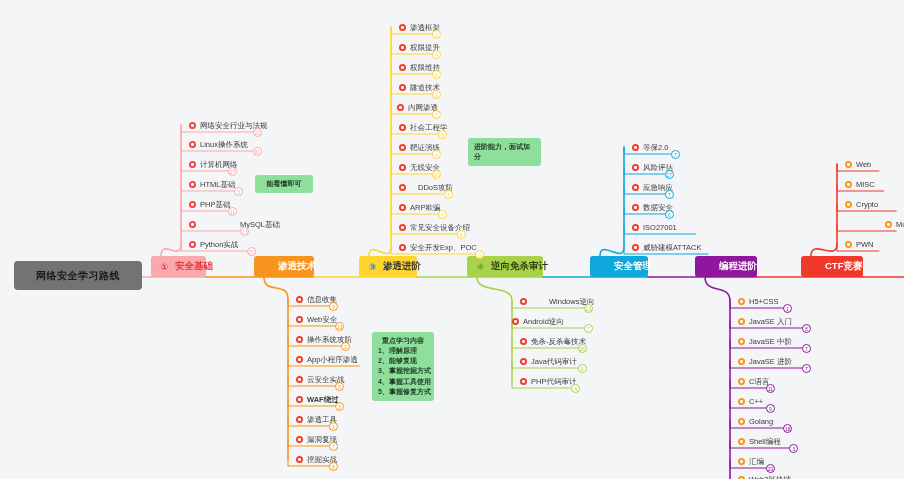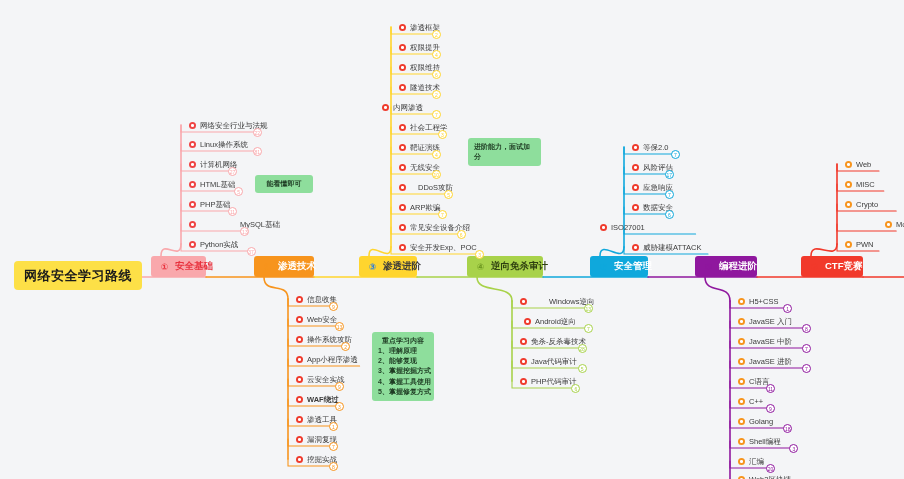--- a/index.html
+++ b/index.html
@@ -14,24 +14,24 @@
     background: #f4f5f7;
     overflow: hidden;
   }
   #wires { position: absolute; left: 0; top: 0; width: 904px; height: 479px; pointer-events: none; }
 
   
   .root-node {
     position: absolute;
     left: 14px; top: 261px;
     width: 128px; height: 29px;
-    background: #fde047;
+    background: #737373;
     border-radius: 4px;
     display: flex; align-items: center; justify-content: center;
-    font-size: 13px; font-weight: bold; color: #1a1a1a;
+    font-size: 10px; font-weight: bold; color: #1a1a1a;
     letter-spacing: 0.5px;
     z-index: 6;
   }
 
   
   .branch-node {
     position: absolute;
     top: 256px;
     height: 21px;
     border-radius: 3px;
@@ -311,21 +311,21 @@
       <div class="leaf" style="left: 399px; top: 60px;">
         <span class="leaf-dot" style="background: rgb(239, 59, 45);"></span>
         <span>权限维持</span>
       </div>
       <div class="leaf-badge" style="left: 431.8px; top: 70px; border: 1px solid rgb(255, 213, 46); color: rgb(255, 213, 46);">6</div>
       <div class="leaf" style="left: 399px; top: 80px;">
         <span class="leaf-dot" style="background: rgb(239, 59, 45);"></span>
         <span>隧道技术</span>
       </div>
       <div class="leaf-badge" style="left: 431.8px; top: 90px; border: 1px solid rgb(255, 213, 46); color: rgb(255, 213, 46);">2</div>
-      <div class="leaf" style="left: 382px; top: 100px; text-align: center;">
+      <div class="leaf" style="left: 397px; top: 100px; text-align: center;">
         <span class="leaf-dot" style="background: rgb(239, 59, 45);"></span>
         <span>内网渗透</span>
       </div>
       <div class="leaf-badge" style="left: 431.8px; top: 110px; border: 1px solid rgb(255, 213, 46); color: rgb(255, 213, 46);">7</div>
       <div class="leaf" style="left: 399px; top: 120px;">
         <span class="leaf-dot" style="background: rgb(239, 59, 45);"></span>
         <span>社会工程学</span>
       </div>
       <div class="leaf-badge" style="left: 438px; top: 130px; border: 1px solid rgb(255, 213, 46); color: rgb(255, 213, 46);">3</div>
       <div class="leaf" style="left: 399px; top: 140px;">
@@ -356,21 +356,21 @@
       <div class="leaf" style="left: 399px; top: 240px;">
         <span class="leaf-dot" style="background: rgb(239, 59, 45);"></span>
         <span>安全开发Exp、POC</span>
       </div>
       <div class="leaf-badge" style="left: 475.2px; top: 250px; border: 1px solid rgb(255, 213, 46); color: rgb(255, 213, 46);">3</div>
       <div class="leaf" style="left: 520px; top: 294px; gap: 22px;">
         <span class="leaf-dot" style="background: rgb(239, 59, 45);"></span>
         <span>Windows逆向</span>
       </div>
       <div class="leaf-badge" style="left: 583.8px; top: 304px; border: 1px solid rgb(168, 210, 74); color: rgb(168, 210, 74);">13</div>
-      <div class="leaf" style="left: 524px; top: 314px;">
+      <div class="leaf" style="left: 512px; top: 314px;">
         <span class="leaf-dot" style="background: rgb(239, 59, 45);"></span>
         <span>Android逆向</span>
       </div>
       <div class="leaf-badge" style="left: 583.8px; top: 324px; border: 1px solid rgb(168, 210, 74); color: rgb(168, 210, 74);">7</div>
       <div class="leaf" style="left: 520px; top: 334px;">
         <span class="leaf-dot" style="background: rgb(239, 59, 45);"></span>
         <span>免杀-反杀毒技术</span>
       </div>
       <div class="leaf-badge" style="left: 577.6px; top: 344px; border: 1px solid rgb(168, 210, 74); color: rgb(168, 210, 74);">28</div>
       <div class="leaf" style="left: 520px; top: 354px;">
@@ -396,21 +396,21 @@
       <div class="leaf" style="left: 632px; top: 180px;">
         <span class="leaf-dot" style="background: rgb(239, 59, 45);"></span>
         <span>应急响应</span>
       </div>
       <div class="leaf-badge" style="left: 664.8px; top: 190px; border: 1px solid rgb(15, 168, 220); color: rgb(15, 168, 220);">7</div>
       <div class="leaf" style="left: 632px; top: 200px;">
         <span class="leaf-dot" style="background: rgb(239, 59, 45);"></span>
         <span>数据安全</span>
       </div>
       <div class="leaf-badge" style="left: 664.8px; top: 210px; border: 1px solid rgb(15, 168, 220); color: rgb(15, 168, 220);">6</div>
-      <div class="leaf" style="left: 600px; top: 220px;">
+      <div class="leaf" style="left: 632px; top: 220px;">
         <span class="leaf-dot" style="background: rgb(239, 59, 45);"></span>
         <span>ISO27001</span>
       </div>
       <div class="leaf" style="left: 632px; top: 240px;">
         <span class="leaf-dot" style="background: rgb(239, 59, 45);"></span>
         <span>威胁建模ATTACK</span>
       </div>
       <div class="leaf" style="left: 738px; top: 294px;">
         <span class="leaf-dot" style="background: rgb(247, 148, 29);"></span>
         <span>H5+CSS</span>

